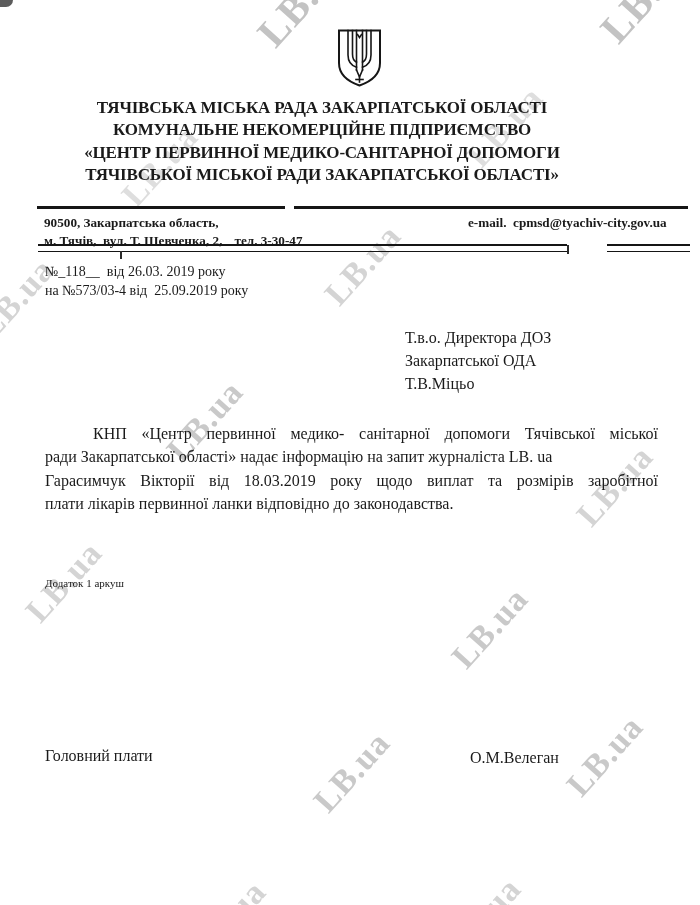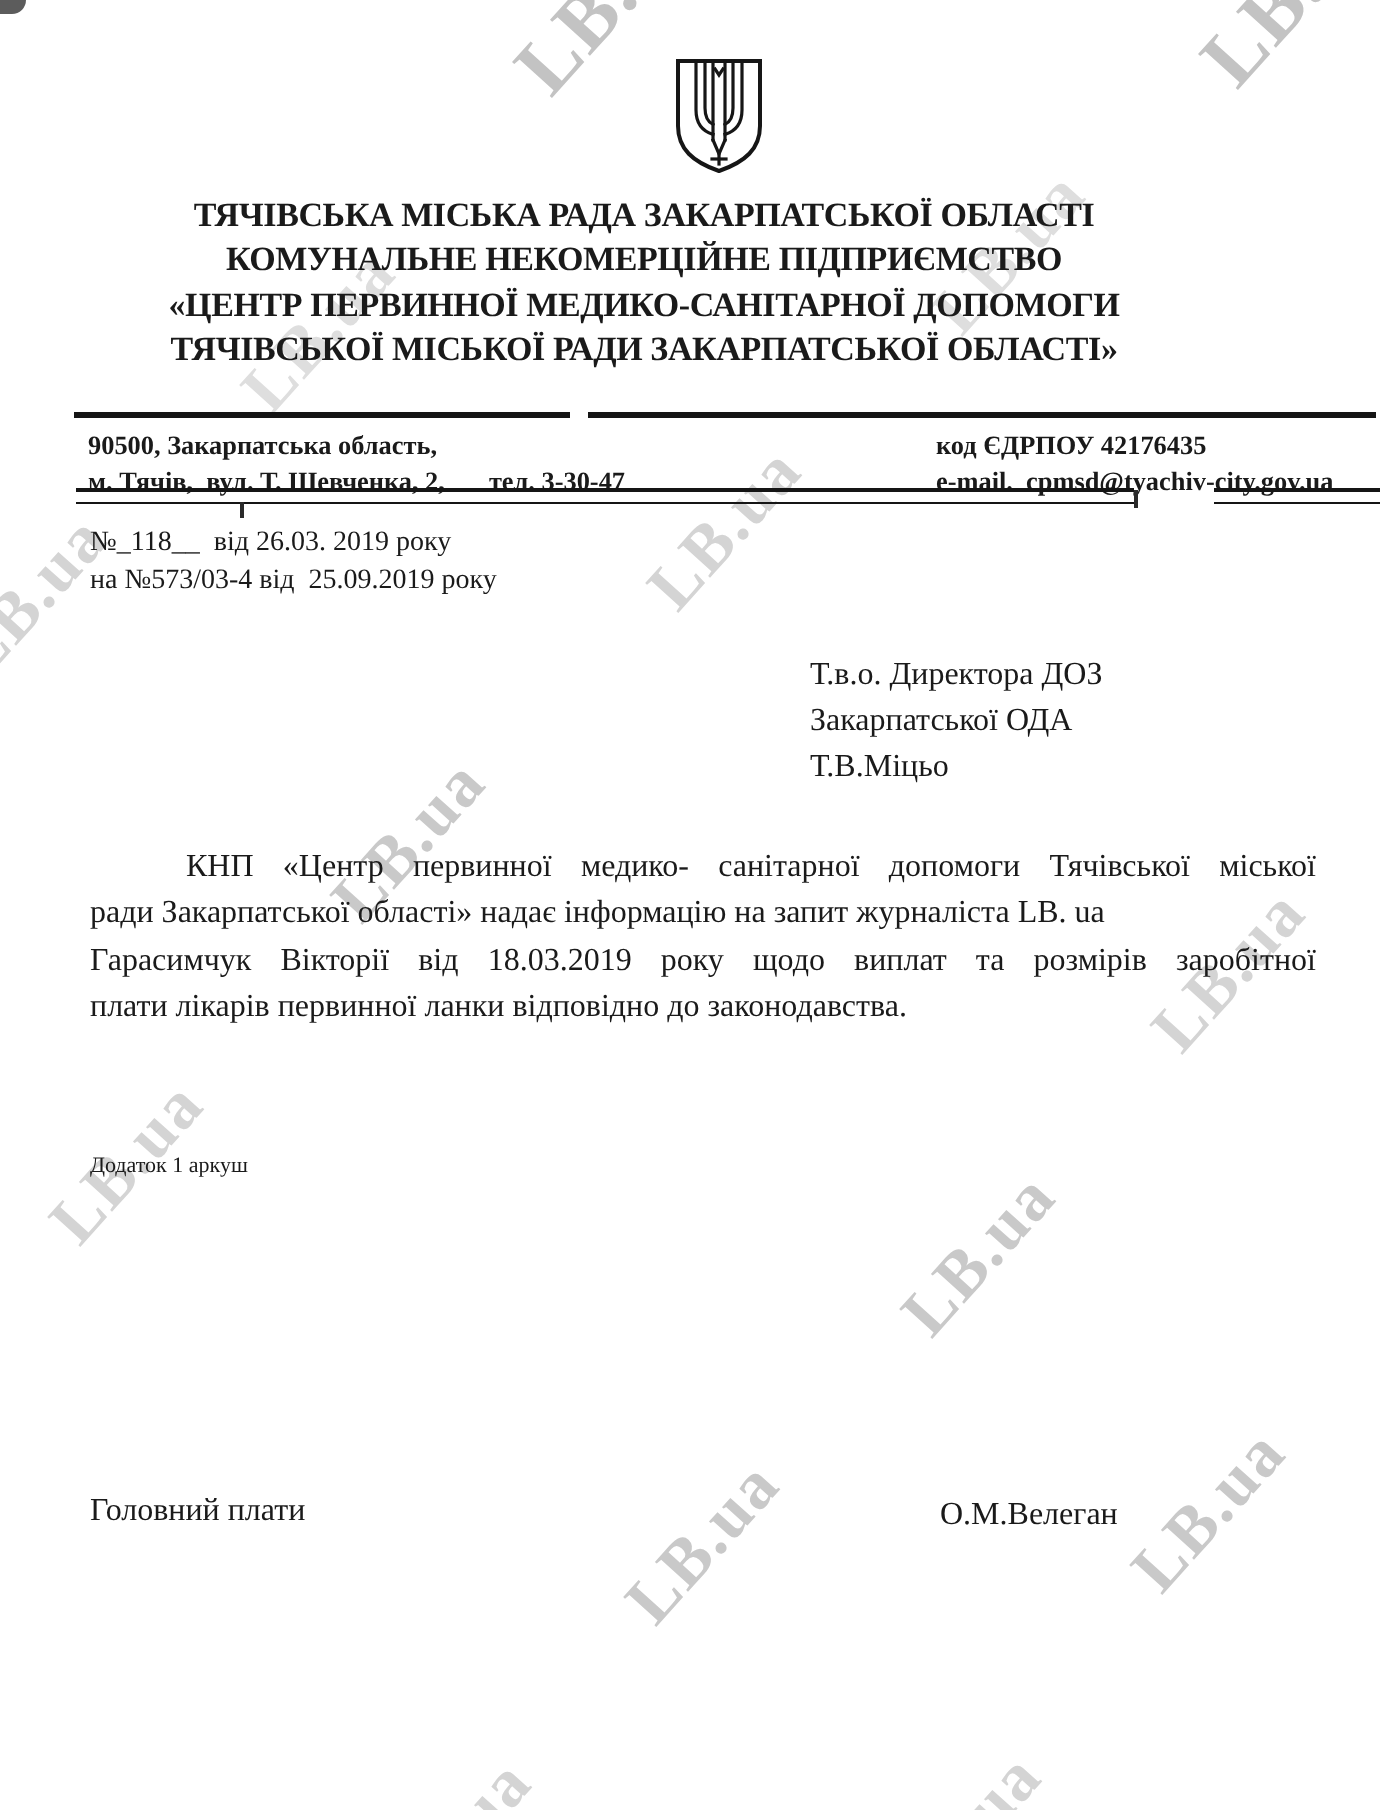--- a/index.html
+++ b/index.html
@@ -35,21 +35,21 @@
     letter-spacing:-0.2px;
   }
 
   .rule  { position:absolute; background:#151515; height:3px; }
   .drule { position:absolute; height:5px; border-top:2px solid #151515; border-bottom:1px solid #151515; }
   .tick  { position:absolute; width:2px; background:#2a2a2a; }
 
   .addr { font-weight:bold; font-size:13.2px; line-height:17.5px; }
   .addr-left  { left:44px;  top:214px; }
   .addr-right { left:468px; top:214px; }
-  .phone-gap { display:inline-block; margin-left:22px; }
+  .phone-gap { display:inline-block; margin-left:12px; }
 
   .refs { left:45px; top:263px; font-size:14px; line-height:18.5px; }
 
   .recipient { left:405px; top:326px; font-size:16px; line-height:23px; }
 
   .body-par { left:45px; top:422px; width:613px; font-size:16px; line-height:23.4px; }
   .bline { }
   .bline.just { text-align:justify; height:23.4px; overflow:hidden; }
   .bline.just::after { content:""; display:inline-block; width:100%; height:0; }
   .bline.indent { text-indent:48px; }
@@ -113,21 +113,20 @@
     <div class="rule" style="left:37px; top:206px; width:248px;"></div>
     <div class="rule" style="left:294px; top:206px; width:394px;"></div>
 
     <div class="abs addr addr-left">
       <div class="pre">90500, Закарпатська область,</div>
       <div>
         <span class="pre">м. Тячів,  вул. Т. Шевченка, 2,</span><span class="phone-gap pre">тел. 3-30-47</span>
       </div>
     </div>
     <div class="abs addr addr-right">
-      <div class="pre">код ЄДРПОУ 42176435</div>
       <div class="pre">e-mail.  cpmsd@tyachiv-city.gov.ua</div>
     </div>
 
     <div class="drule" style="left:38px; top:244px; width:529px;"></div>
     <div class="drule" style="left:607px; top:244px; width:83px;"></div>
     <div class="tick" style="left:567px; top:245px; height:9px;"></div>
     <div class="tick" style="left:120px; top:251px; height:8px;"></div>
 
     <div class="abs refs">
       <div class="pre">№_118__  від 26.03. 2019 року</div>

